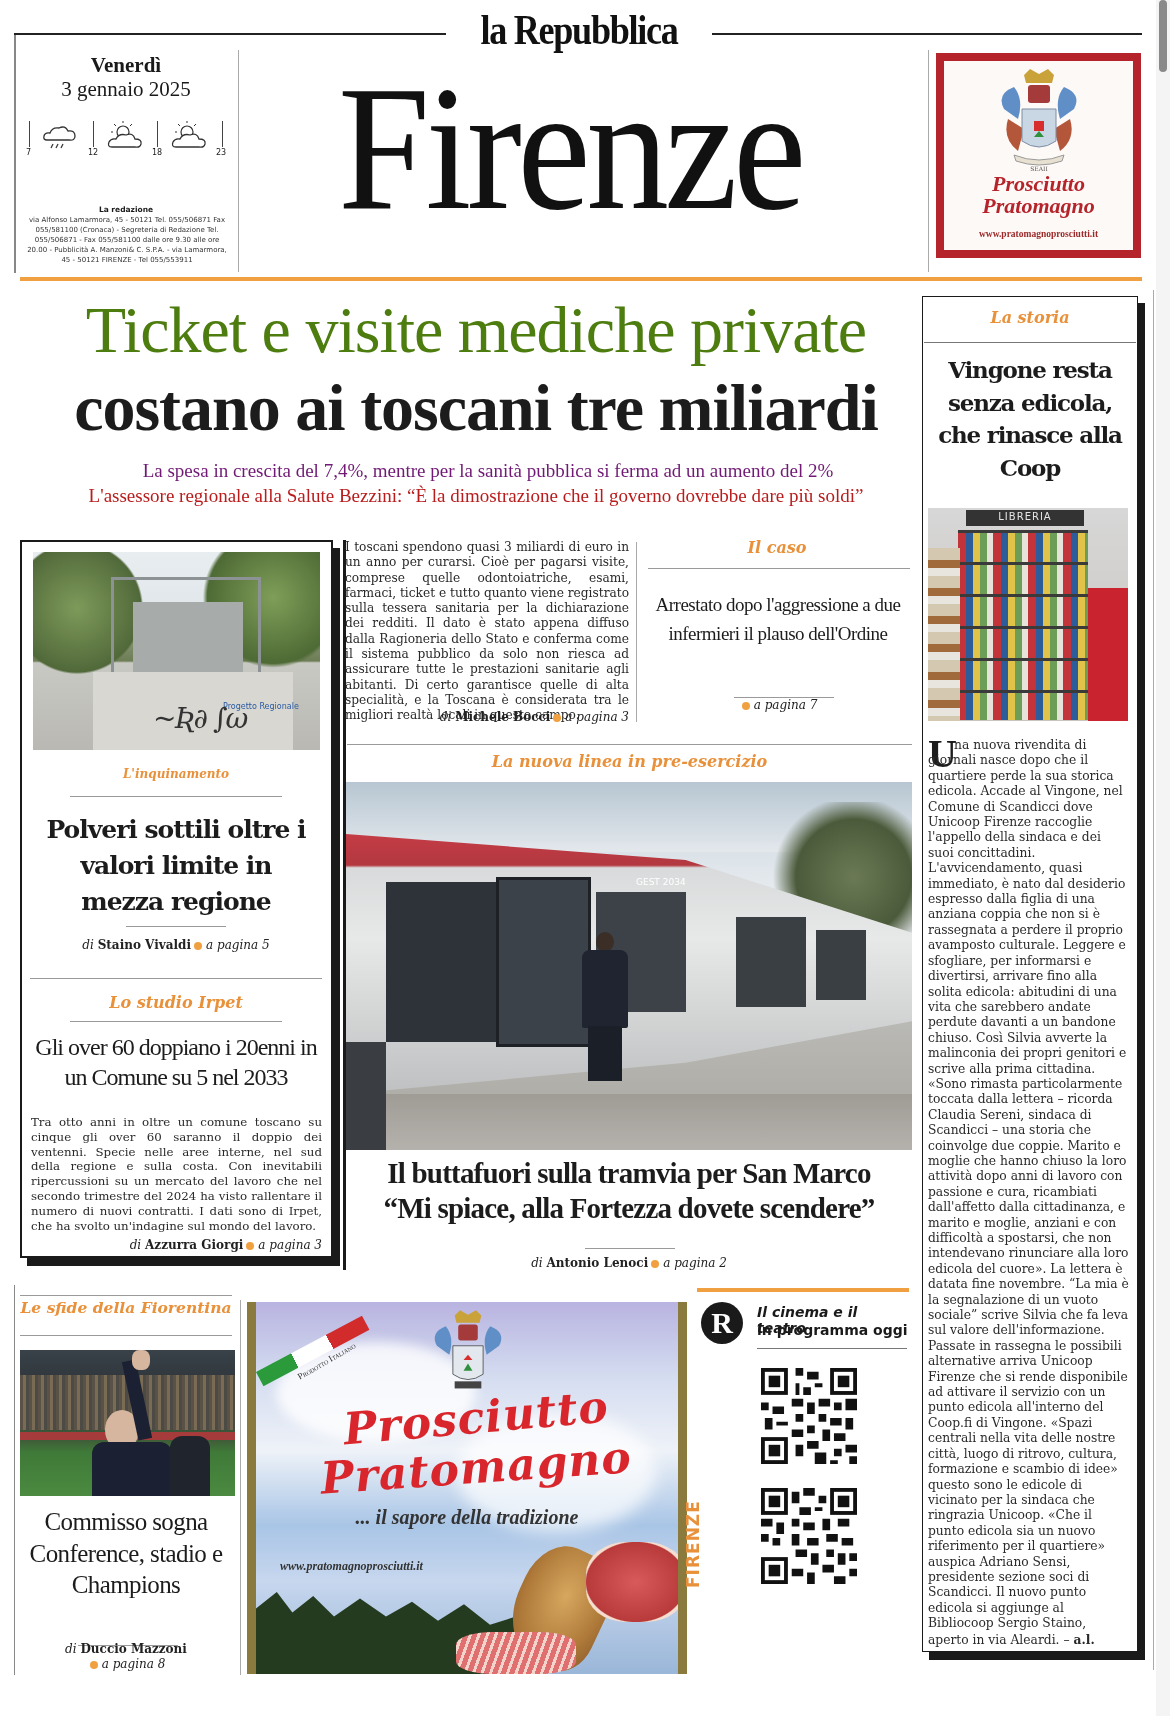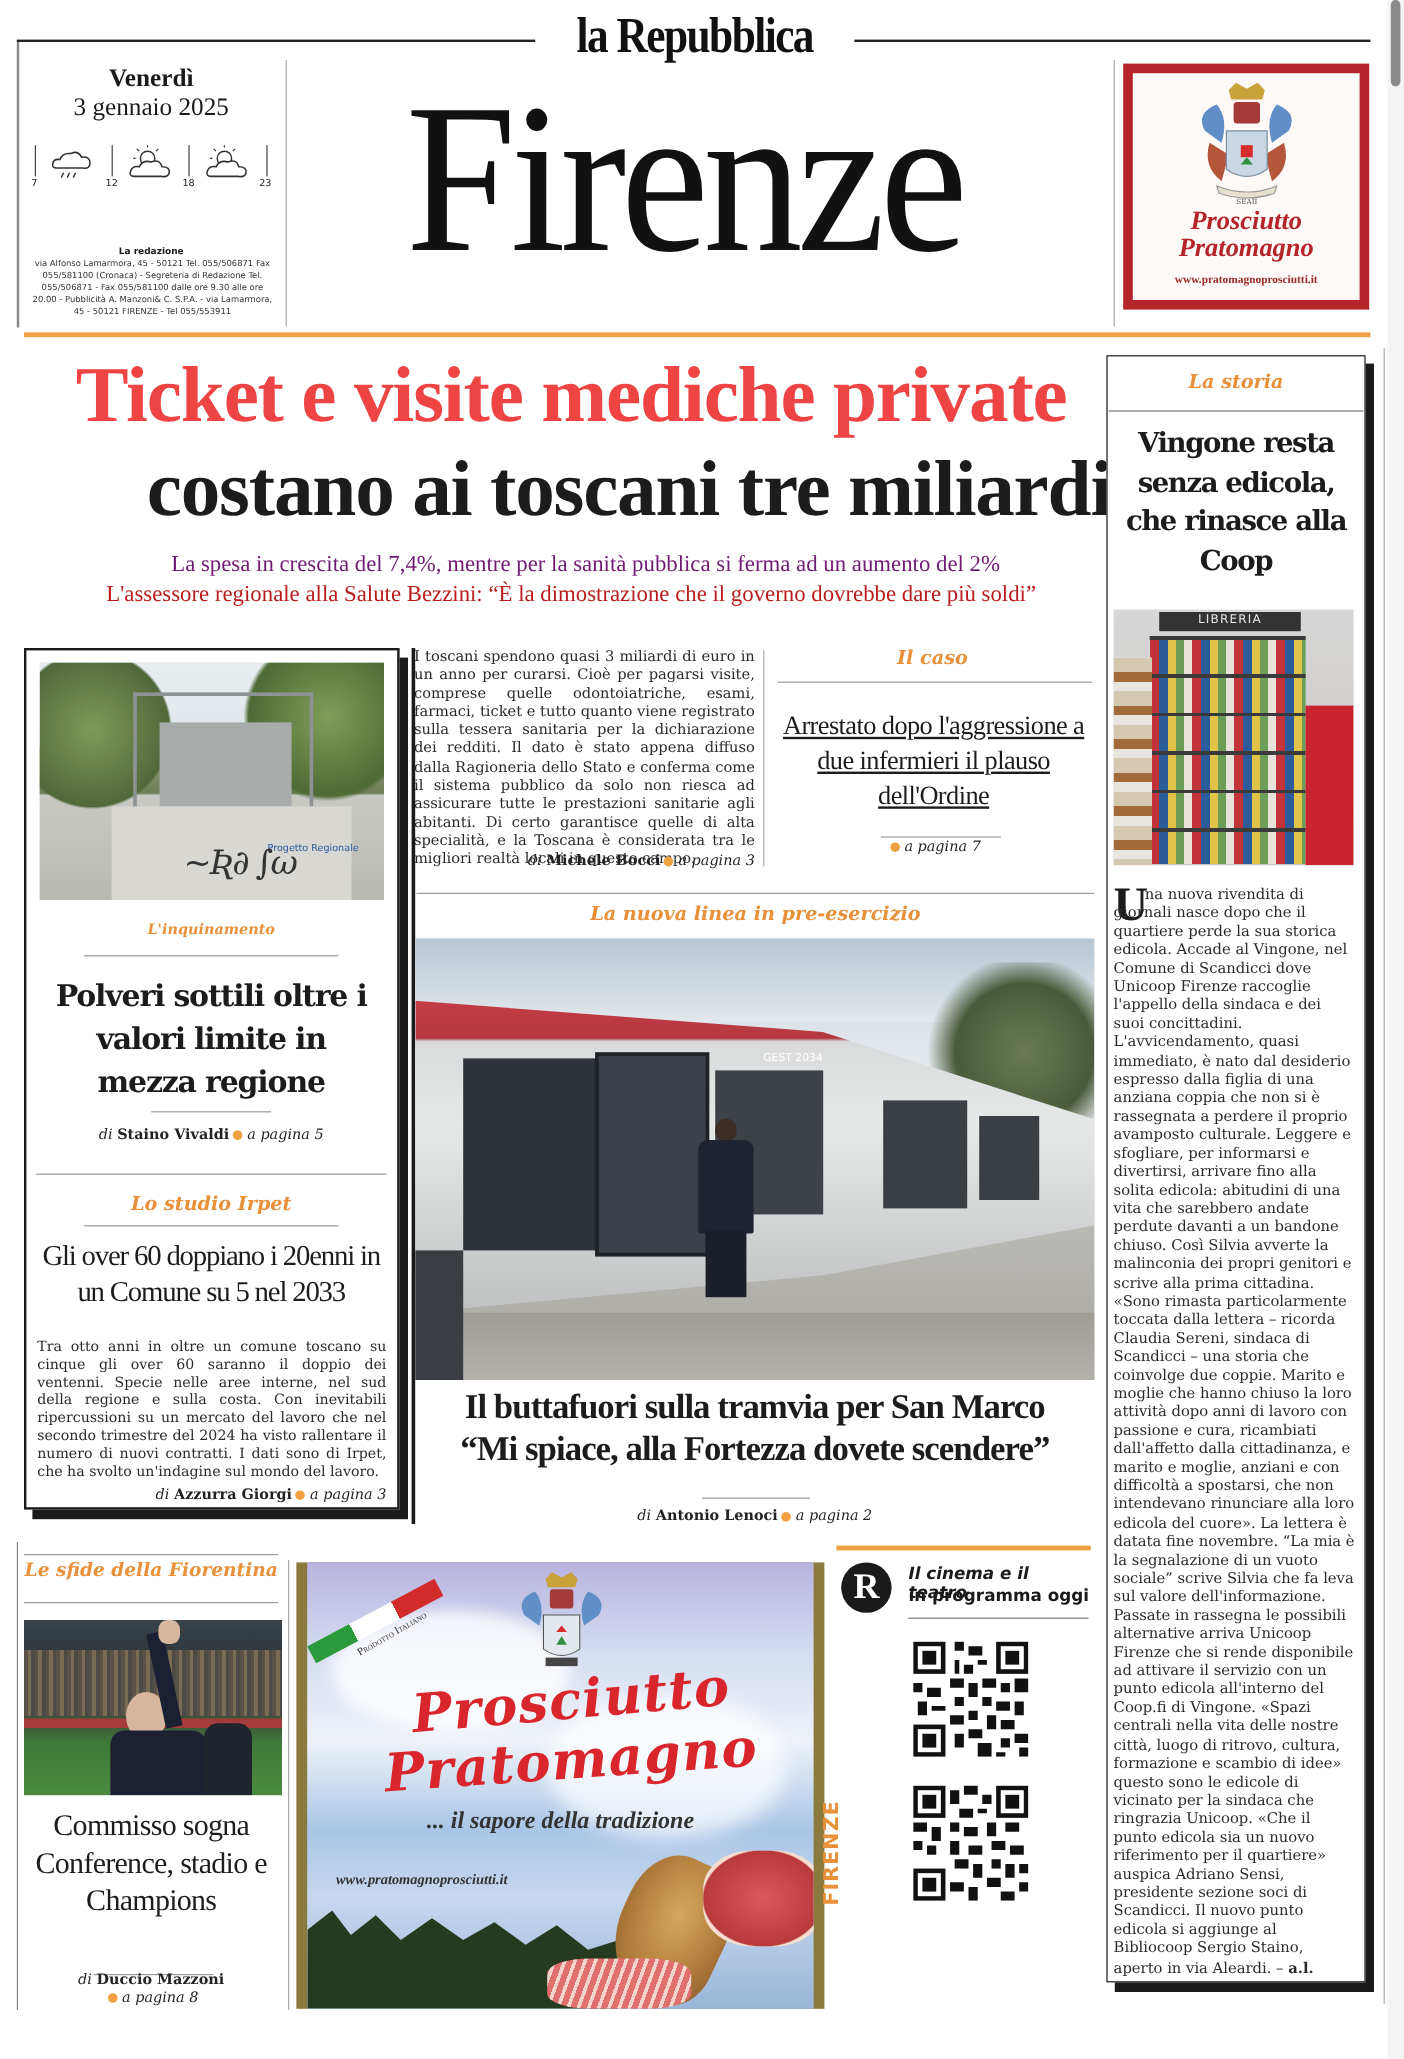--- a/index.html
+++ b/index.html
@@ -88,22 +88,22 @@
     </svg>
     <div class="abs" style="left:60px; top:104px; width:70px; text-align:center; font-size:6px; font-family:'DejaVu Serif', serif; color:#555;">SEAII</div>
     <div class="abs serif" style="left:0; top:112px; width:189px; text-align:center; font-size:22px; font-style:italic; font-weight:bold; color:#b5232b; line-height:22px;">Prosciutto</div>
     <div class="abs serif" style="left:0; top:134px; width:189px; text-align:center; font-size:22px; font-style:italic; font-weight:bold; color:#b5232b; line-height:22px;">Pratomagno</div>
     <div class="abs serif" style="left:0; top:168px; width:189px; text-align:center; font-size:9.5px; font-weight:bold; color:#9b2a2a;">www.pratomagnoprosciutti.it</div>
   </div>
 </div>
 
 <div class="abs" style="left:20px; top:277px; width:1122px; height:4px; background:#f0a040;"></div>
 
-<div class="abs serif" style="left:26px; top:292px; width:900px; text-align:center; font-size:66px; font-weight:bold; letter-spacing:-1px; color:#ef4444;">Ticket e visite mediche private</div>
-<div class="abs serif" style="left:26px; top:370px; width:900px; text-align:right; font-size:66px; font-weight:bold; letter-spacing:-1px; color:#1c1c1c;">costano ai toscani tre miliardi</div>
+<div class="abs serif" style="left:26px; top:292px; width:900px; text-align:center; font-size:66px; font-weight:normal; letter-spacing:-1px; color:#4d7c0f;">Ticket e visite mediche private</div>
+<div class="abs serif" style="left:26px; top:370px; width:900px; text-align:center; font-size:66px; font-weight:bold; letter-spacing:-1px; color:#1c1c1c;">costano ai toscani tre miliardi</div>
 <div class="abs serif" style="left:38px; top:460px; width:900px; text-align:center; font-size:19px; color:#701a75;">La spesa in crescita del 7,4%, mentre per la sanità pubblica si ferma ad un aumento del 2%</div>
 <div class="abs serif" style="left:26px; top:485px; width:900px; text-align:center; font-size:19px; color:#b91c1c;">L'assessore regionale alla Salute Bezzini: “È la dimostrazione che il governo dovrebbe dare più soldi”</div>
 
 <div class="abs" style="left:27px; top:548px; width:313px; height:718px; background:#1a1a1a;"></div>
 <div class="abs" style="left:20px; top:540px; width:313px; height:718px; background:#fff; border:2px solid #1a1a1a;"></div>
 
 <div class="photo" style="left:33px; top:552px; width:287px; height:198px; background:linear-gradient(180deg,#e8edf0 0%,#dfe6e9 35%,#9aa68a 36%,#6d7d55 55%,#c9c9c4 56%,#b9b8b3 100%);">
   <div class="abs" style="left:0; top:0; width:110px; height:140px; background:radial-gradient(circle at 40% 40%, #7e9a5a 0%, #51693a 60%, transparent 62%);"></div>
   <div class="abs" style="left:170px; top:0; width:117px; height:130px; background:radial-gradient(circle at 60% 35%, #7f9e58 0%, #4e6a35 60%, transparent 64%);"></div>
   <div class="abs" style="left:78px; top:25px; width:150px; height:100px; border:3px solid #8d9395; border-bottom:none;"></div>
@@ -135,21 +135,21 @@
 <div class="abs" style="left:343px; top:540px; width:3px; height:730px; background:#1a1a1a;"></div>
 <div class="abs body-text" style="left:345px; top:540px; width:284px;">I toscani spendono quasi 3 miliardi di euro in un anno per curarsi. Cioè per pagarsi visite, comprese quelle odontoiatriche, esami, farmaci, ticket e tutto quanto viene registrato sulla tessera sanitaria per la dichiarazione dei redditi. Il dato è stato appena diffuso dalla Ragioneria dello Stato e conferma come il sistema pubblico da solo non riesca ad assicurare tutte le prestazioni sanitarie agli abitanti. Di certo garantisce quelle di alta specialità, e la Toscana è considerata tra le migliori realtà locali in questo campo.</div>
 <div class="abs byline" style="left:345px; top:710px; width:284px; text-align:right;">
   <i>di</i>
   <b>Michele Bocci</b><span class="dot"></span><i>a pagina 3</i>
 </div>
 <div class="abs" style="left:636px; top:542px; width:1px; height:180px; background:#aaa;"></div>
 
 <div class="abs kicker" style="left:642px; top:538px; width:270px; font-size:16px;">Il caso</div>
 <div class="rule" style="left:648px; top:568px; width:262px; height:1px;"></div>
-<div class="abs serif" style="left:642px; top:590px; width:272px; text-align:center; font-size:22px; line-height:29px; letter-spacing:-0.5px; color:#1c1c1c;text-decoration:underline;">Arrestato dopo l'aggressione a due infermieri il plauso dell'Ordine</div>
+<div class="abs serif" style="left:642px; top:590px; width:272px; text-align:center; font-size:19px; line-height:29px; letter-spacing:-0.5px; color:#1c1c1c;">Arrestato dopo l'aggressione a due infermieri il plauso dell'Ordine</div>
 <div class="rule" style="left:734px; top:697px; width:100px; height:1px;"></div>
 <div class="abs byline" style="left:642px; top:698px; width:272px;">
   <span class="dot"></span><i>a pagina 7</i>
 </div>
 
 <div class="rule" style="left:347px; top:744px; width:565px; height:1px;"></div>
 <div class="abs kicker" style="left:347px; top:752px; width:565px; font-size:16px;">La nuova linea in pre-esercizio</div>
 
 <div class="photo" style="left:346px; top:782px; width:566px; height:368px; background:linear-gradient(180deg,#c9d4dc 0%,#e6ebef 30%,#bcbcb8 60%,#a8a59f 100%);">
   <div class="abs" style="left:0; top:0; width:566px; height:70px; background:linear-gradient(180deg,#b7c6d2,#e3e8ec);"></div>

